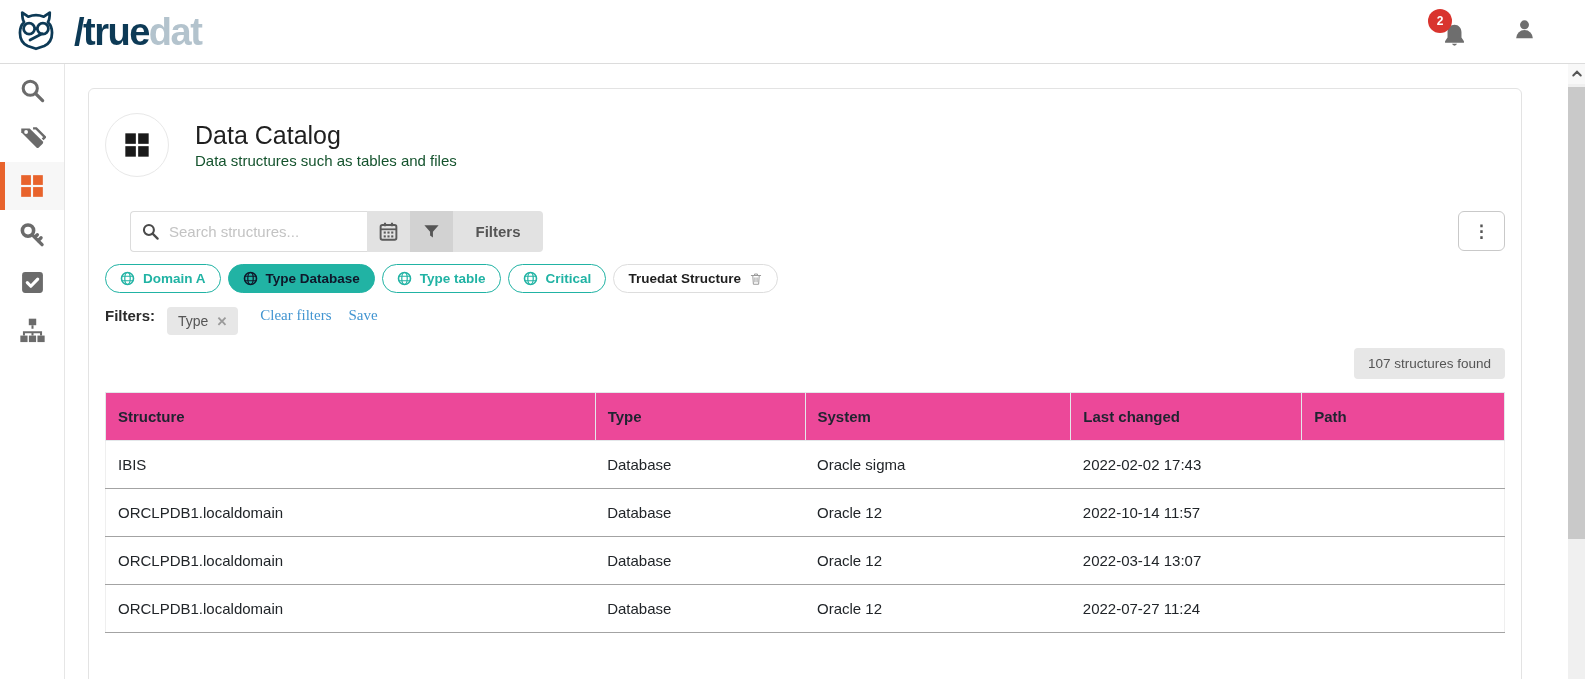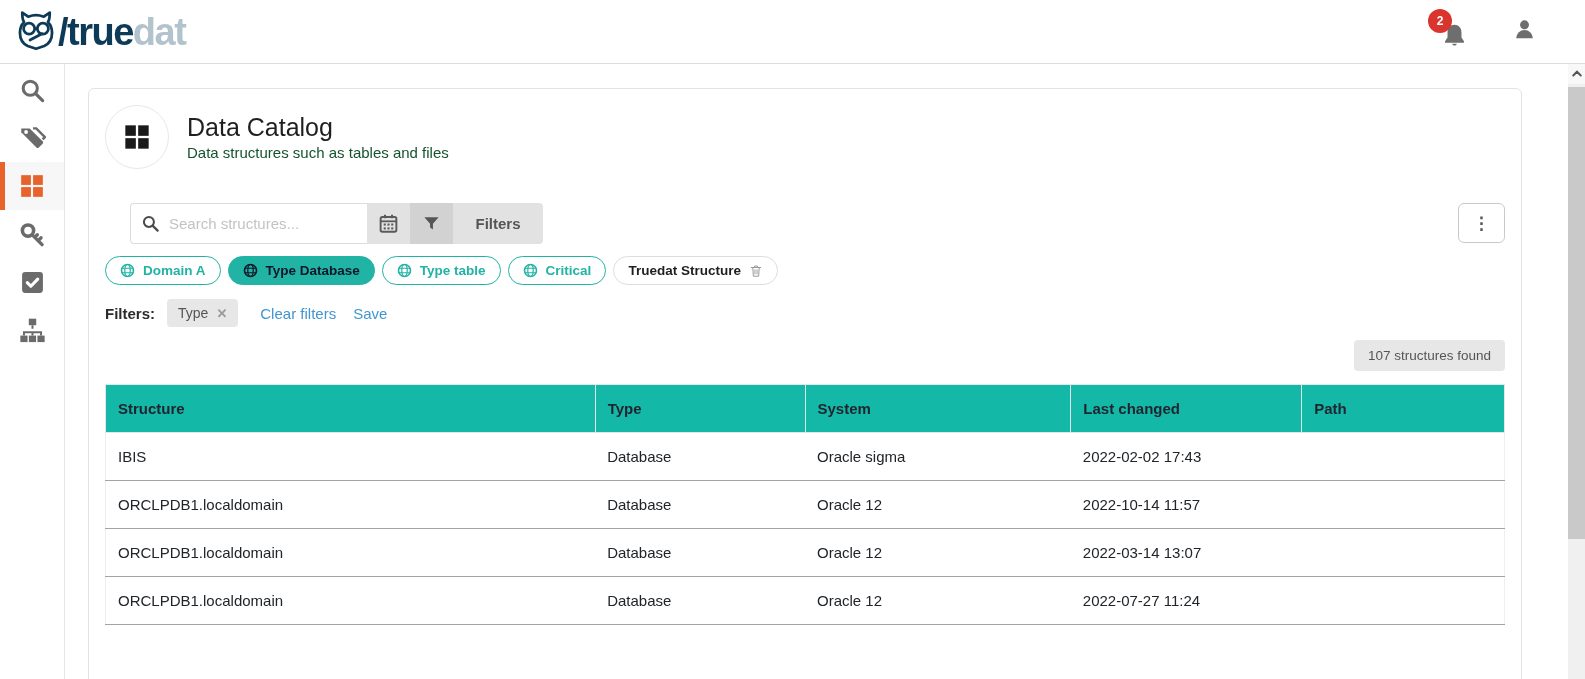--- a/index.html
+++ b/index.html
@@ -8,21 +8,21 @@
     font-family: "Liberation Sans", sans-serif;
     background:#ffffff; position:relative; color:#212529;
   }
   
   .app-header{
     position:absolute; top:0; left:0; width:1585px; height:64px;
     background:#fff; border-bottom:1px solid #dcdcdc;
     display:flex; align-items:center; justify-content:space-between;
     padding:0 18px 0 14px; z-index:10;
   }
-  .brand{ display:flex; align-items:center; gap:0; }
+  .brand{ display:flex; align-items:center; gap:16px; }
   .brand-text{ font-size:38px; font-weight:800; letter-spacing:-1.5px; line-height:1; }
   .brand-slash,.brand-true{ color:#0d3a56; }
   .brand-dat{ color:#b3c3cd; }
   .header-right{ display:flex; align-items:center; gap:44px; margin-right:30px; }
   .bell-wrap{ position:relative; width:30px; height:34px; cursor:pointer; }
   .bell-badge{
     position:absolute; top:-6px; left:-10px; width:24px; height:24px; border-radius:50%;
     background:#d9342e; color:#fff; font-size:12px; font-weight:bold;
     display:flex; align-items:center; justify-content:center; z-index:2;
   }
@@ -52,21 +52,21 @@
   .scroll-thumb{
     position:absolute; top:23px; left:0; width:17px; height:452px; background:#c9c9c9; cursor:grab;
   }
   
   .main{ position:absolute; top:64px; left:65px; right:17px; bottom:0; background:#fff; overflow:hidden; }
   .card{
     position:absolute; left:23px; top:24px; width:1434px; height:820px;
     background:#fff; border:1px solid #e3e3e3; border-radius:6px;
     padding:0 16px;
   }
-  .catalog-header{ display:flex; align-items:center; gap:18px; margin-top:16px; }
+  .catalog-header{ display:flex; align-items:center; gap:26px; margin-top:24px; }
   .icon-circle{
     width:64px; height:64px; border-radius:50%; border:1px solid #e8e8e8;
     display:flex; align-items:center; justify-content:center; color:#1a1a1a; flex:0 0 auto;
   }
   .page-title{ font-size:25px; font-weight:500; color:#1f1f1f; line-height:1.15; }
   .page-subtitle{ font-size:15px; color:#14532d; margin-top:3px; }
   
   .toolbar{ margin-top:34px; display:flex; justify-content:space-between; align-items:flex-start; }
   .search-group{ display:flex; height:41px;padding-left:25px; }
   .search-box{ position:relative; }
@@ -97,39 +97,39 @@
   .chip{
     height:29px; border-radius:15px; padding:0 14px; display:flex; align-items:center; gap:8px;
     font-size:13.5px; font-weight:bold; cursor:pointer; background:#fff; white-space:nowrap;
   }
   .chip.outline{ border:1px solid var(--teal); color:var(--teal); }
   .chip.filled{ background:var(--teal); border:1px solid var(--teal); color:#0f172a; }
   .chip.removable{ border:1px solid #ddd; color:#1f1f1f; }
   .chip-icon{ display:flex; }
   .chip-trash{ display:flex; color:#9a9a9a; }
   
-  .filters-bar{ display:flex; align-items:center; margin-top:14px; gap:12px; }
+  .filters-bar{ display:flex; margin-top:14px; gap:12px; }
   .filters-label{ font-size:15px; font-weight:bold; color:#2b2b2b; }
   .applied-chip{
     background:#e7e7e7; border-radius:4px; padding:6px 11px; font-size:14px; color:#555;
     display:flex; align-items:center; gap:8px; cursor:default;
   }
   .applied-chip .x{ color:#9a9a9a; font-weight:bold; font-size:13px; cursor:pointer; }
   .filters-links{ display:flex; gap:17px; margin-left:10px; }
-  .link{ color:#4295d1; font-size:15px; cursor:pointer; text-decoration:none; }
+  .link{ color:#4295d1; font-size:15px; cursor:pointer; text-decoration:none;font-family:Liberation Serif, serif; }
   
   .results-row{ display:flex; justify-content:flex-end; margin-top:13px; }
   .results-badge{
     background:#e7e7e7; border-radius:4px; padding:8px 14px; font-size:13.5px;
     color:#555; font-weight:normal;
   }
   
   table{ width:100%; border-collapse:collapse; margin-top:13px; table-layout:fixed; }
   thead th{
-    background:#14b8a6; border:1px solid #e4e7ea; text-align:left;
+    background:#ec4899; border:1px solid #e4e7ea; text-align:left;
     font-size:15px; font-weight:bold; color:#1f2430; padding:15px 12px;
   }
   tbody td{
     border-bottom:1px solid #a3a3a3; font-size:15px; color:#212529; padding:15px 12px;
     overflow:hidden; white-space:nowrap;
   }
   tbody tr{ background:#fff; cursor:pointer; }
   table{ border-left:1px solid #efefef; border-right:1px solid #efefef; }
   :root{ --teal:#21b3a4; --orange:#e8632c; }
 </style>

